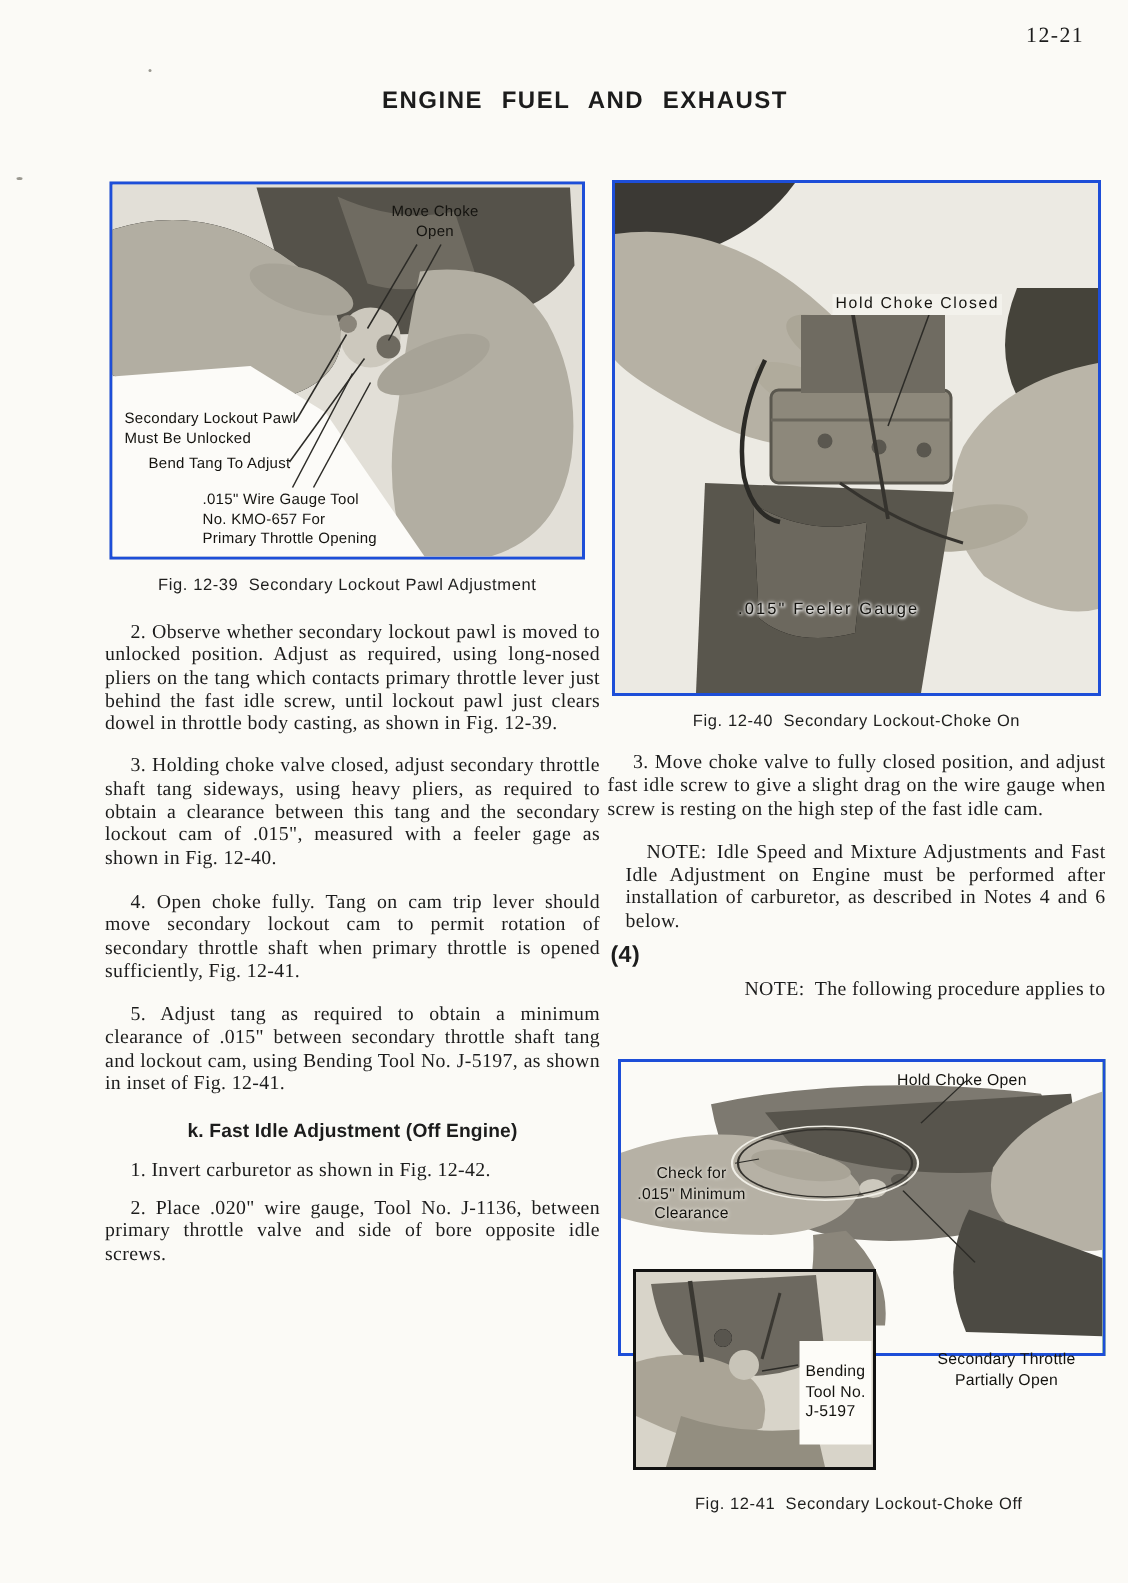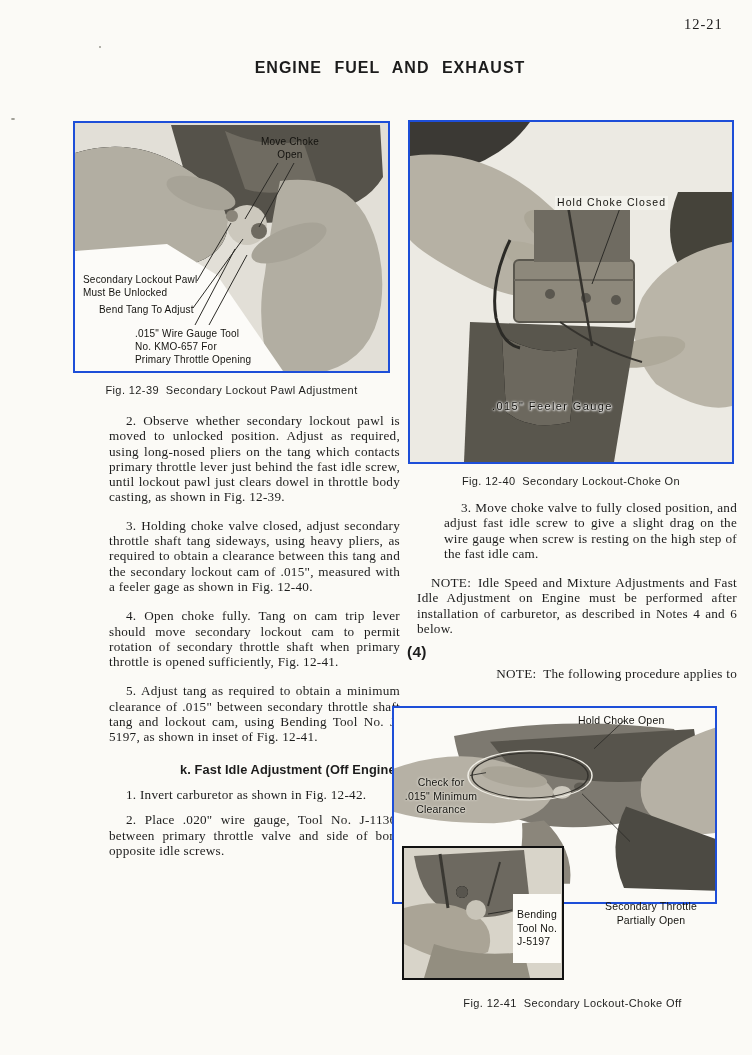--- a/index.html
+++ b/index.html
@@ -18,21 +18,21 @@
     text-align:center; font-family:"Liberation Sans", sans-serif;
     font-weight:bold; font-size:16px; letter-spacing:1px; word-spacing:7px;padding-left:28px;
   }
   .speck { position:absolute; background:#9a9890; border-radius:50%; }
   .speck1 { left:11px; top:118px; width:4px; height:2px; }
   .speck2 { left:99px; top:46px; width:2px; height:2px; }
 
   .figure { position:absolute; border:2px solid #1d4ed8; background:#e6e3db; }
   .fig39 { left:73px;  top:121px; width:317px; height:252px; }
   .fig40 { left:408px; top:120px; width:326px; height:344px; }
-  .fig41 { left:392px; top:706px; width:325px; height:198px; background:#bef264; }
+  .fig41 { left:412px; top:706px; width:325px; height:198px; background:#bef264; }
   .figure svg.photo { position:absolute; left:0; top:0; width:100%; height:100%; display:block; }
 
   .callout {
     position:absolute; font-family:"Liberation Sans", sans-serif;
     font-size:10px; line-height:1.3; color:#14130f;
     white-space:pre-line; letter-spacing:0.2px;
   }
   .co-move-choke   { left:172px; top:12px;  width:86px;  text-align:center; }
   .co-lockout-pawl { left:8px;   top:150px; width:130px; text-align:left; }
   .co-bend-tang    { left:24px;  top:180px; }
@@ -60,28 +60,28 @@
     text-align:center; white-space:pre;
   }
   .cap39 { left:73px;  top:384px; width:317px; }
   .cap40 { left:408px; top:475px; width:326px; }
   .cap41 { left:410px; top:997px; width:325px; }
 
   .col { position:absolute; text-align:justify; font-size:13.2px; line-height:15.3px; letter-spacing:0.25px; }
   .left-col  { left:70px;  top:413px; width:330px; }
   .right-col { left:405px; top:500px; width:332px; }
   p.body { margin:0 0 14px 0; }
-  p.indent { text-indent:17px;margin-left:39px; }
+  p.indent { text-indent:17px; }
   p.p2gap { margin-bottom:13px; }
   p.pk1 { margin-bottom:10px; }
   .note { margin:0 0 5px 12px; text-indent:14px; text-align:justify; }
   .note2 { margin:0 0 0 2px; text-indent:0; text-align:right; }
   .subheading {
     font-family:"Liberation Sans", sans-serif; font-weight:bold;
-    font-size:12.8px; margin:17px 0 10px 0; text-align:right; letter-spacing:0.1px;
+    font-size:12.8px; margin:17px 0 10px 0; text-align:center; letter-spacing:0.1px;
   }
   .heading4 {
     display:flex; font-family:"Liberation Sans", sans-serif; font-weight:bold;
     font-size:15.5px; line-height:21px; margin:2px 0 4px 2px; text-align:left;
   }
   .heading4 .num { width:38px; flex:none; }
   .heading4 .txt { white-space:pre-line; }
 </style>
 </head>
 <body>

